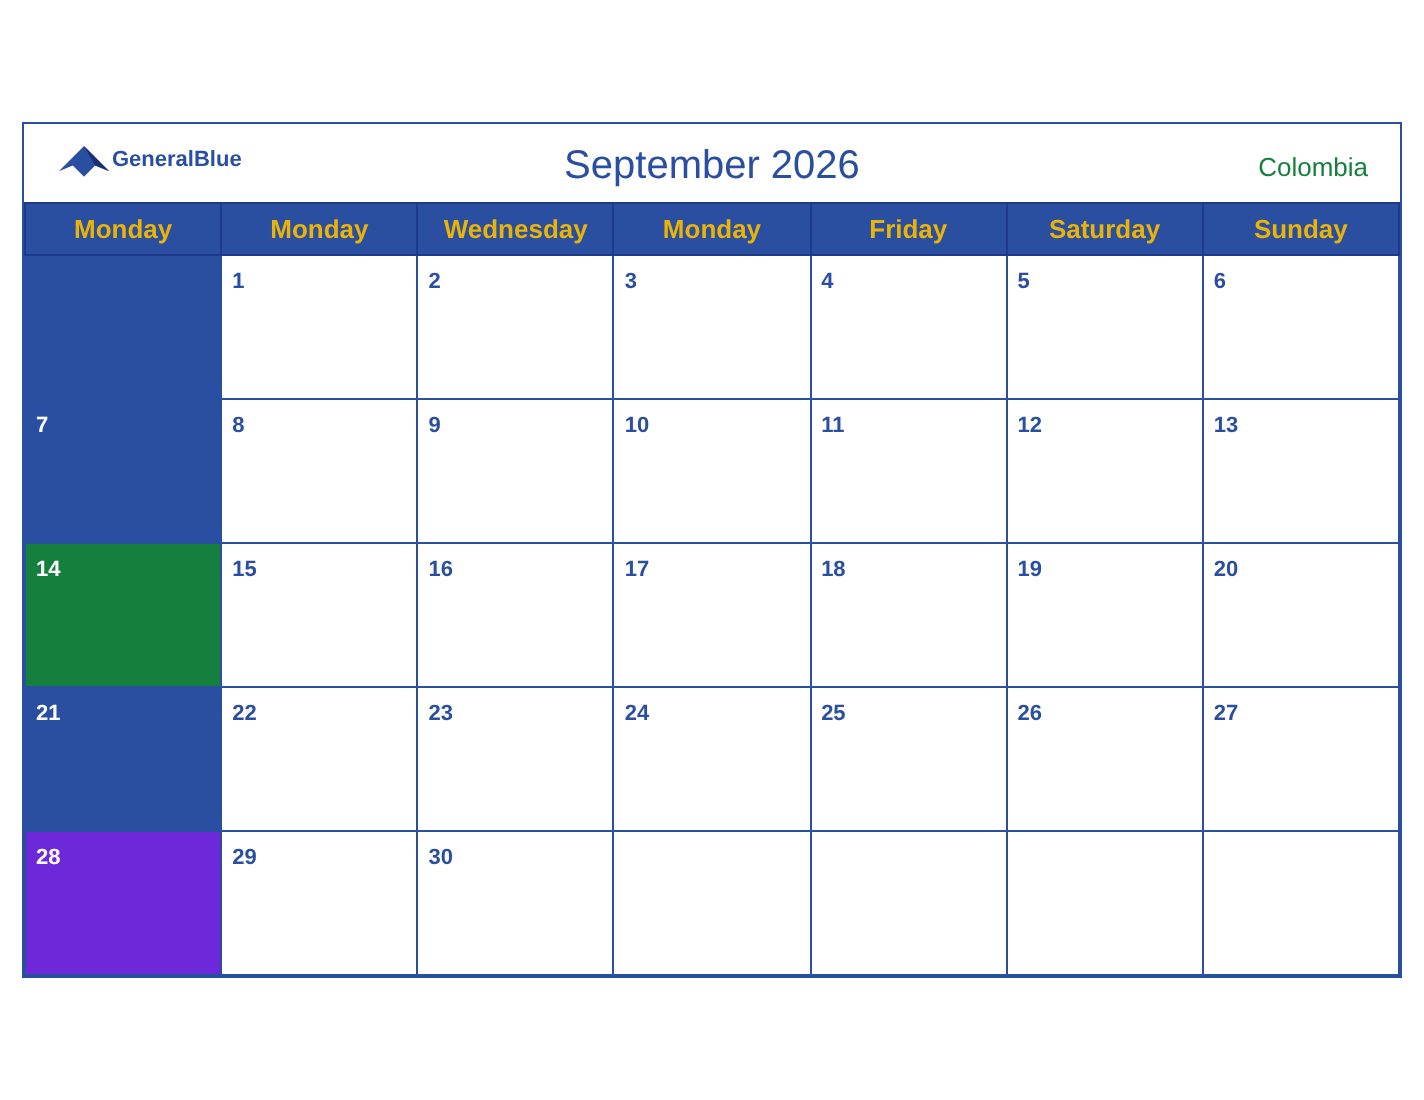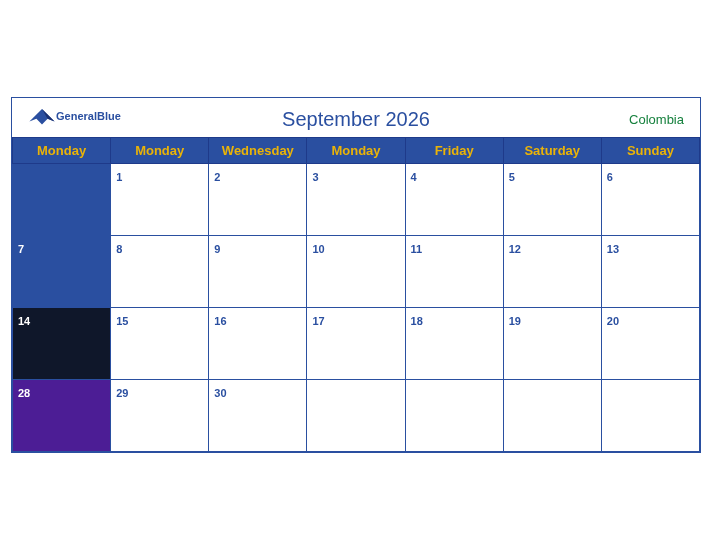--- a/index.html
+++ b/index.html
@@ -129,30 +129,39 @@
         <tr>
           <td style="background: rgb(42, 79, 160);"><span class="day-number" style="color: rgb(255, 255, 255);">7</span></td>
           <td><span class="day-number">8</span></td>
           <td><span class="day-number">9</span></td>
           <td><span class="day-number">10</span></td>
           <td><span class="day-number">11</span></td>
           <td><span class="day-number">12</span></td>
           <td><span class="day-number">13</span></td>
         </tr>
         <tr>
-          <td style="background: #0f172a;"><span class="day-number" style="color: rgb(255, 255, 255);">14</span></td>
+          <td style="background: #15803d;"><span class="day-number" style="color: rgb(255, 255, 255);">14</span></td>
           <td><span class="day-number">15</span></td>
           <td><span class="day-number">16</span></td>
           <td><span class="day-number">17</span></td>
           <td><span class="day-number">18</span></td>
           <td><span class="day-number">19</span></td>
           <td><span class="day-number">20</span></td>
         </tr>
         <tr>
-          <td style="background: #4c1d95;"><span class="day-number" style="color: rgb(255, 255, 255);">28</span></td>
+          <td style="background: rgb(42, 79, 160);"><span class="day-number" style="color: rgb(255, 255, 255);">21</span></td>
+          <td><span class="day-number">22</span></td>
+          <td><span class="day-number">23</span></td>
+          <td><span class="day-number">24</span></td>
+          <td><span class="day-number">25</span></td>
+          <td><span class="day-number">26</span></td>
+          <td><span class="day-number">27</span></td>
+        </tr>
+        <tr>
+          <td style="background: #6d28d9;"><span class="day-number" style="color: rgb(255, 255, 255);">28</span></td>
           <td><span class="day-number">29</span></td>
           <td><span class="day-number">30</span></td>
           <td style="background: rgb(255, 255, 255); border-color: rgb(42, 79, 160);"></td>
           <td style="background: rgb(255, 255, 255); border-color: rgb(42, 79, 160);"></td>
           <td style="background: rgb(255, 255, 255); border-color: rgb(42, 79, 160);"></td>
           <td style="background: rgb(255, 255, 255); border-color: rgb(42, 79, 160);"></td>
         </tr>
       </tbody>
   </table>
 </div>

